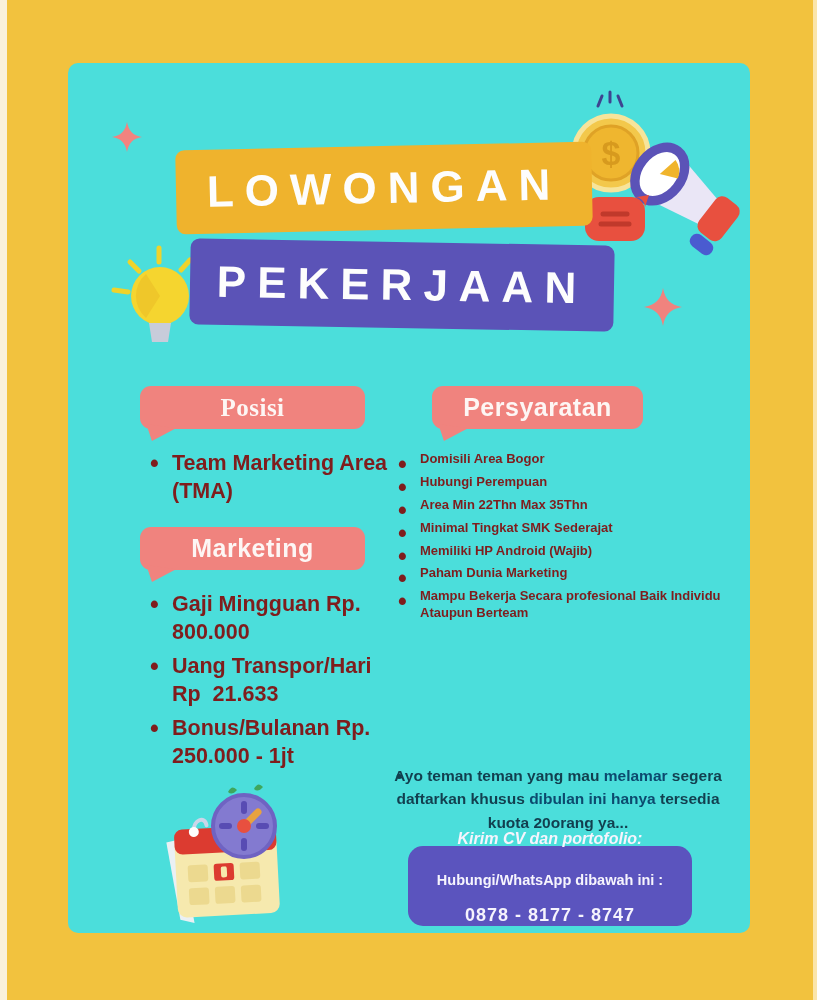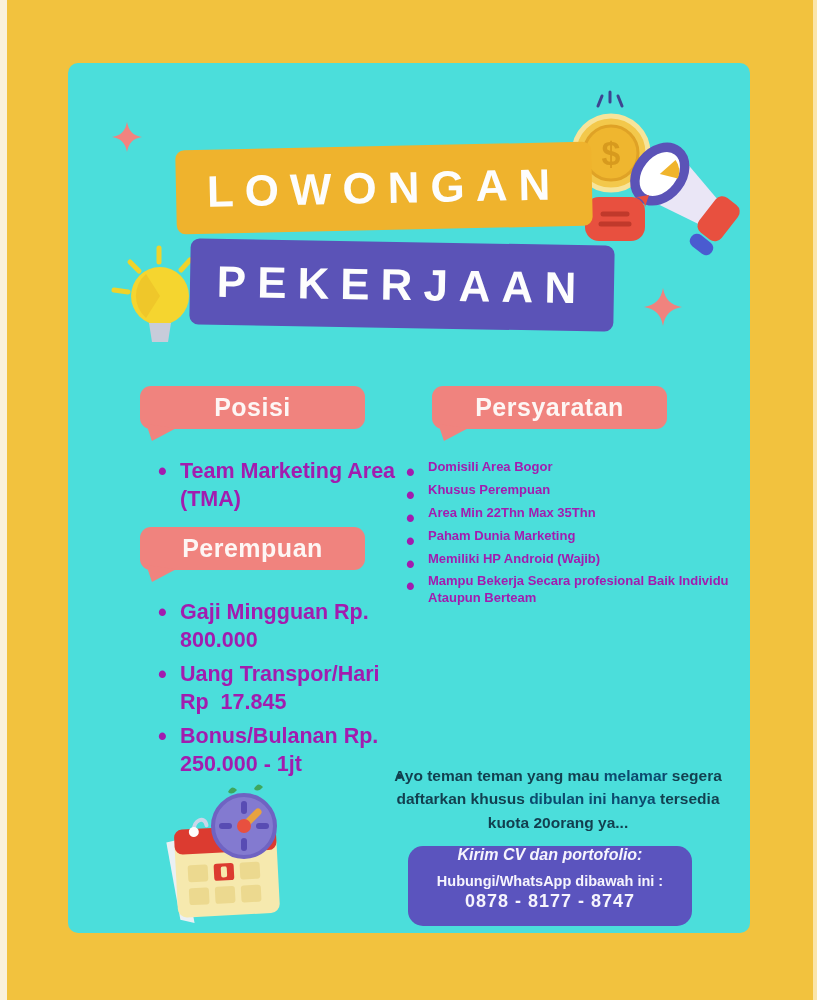--- a/index.html
+++ b/index.html
@@ -33,26 +33,26 @@
   .bubble{
     position:absolute;display:flex;align-items:center;justify-content:center;
     background:#F0837E;border-radius:11px;color:#FDF6F4;
     font-size:25px;font-weight:bold;letter-spacing:.5px;
   }
   .bubble::after{
     content:"";position:absolute;left:5px;bottom:-13px;
     width:0;height:0;border-top:16px solid #F0837E;border-left:8px solid transparent;
     border-right:22px solid transparent;transform:rotate(8deg);
   }
-  .bubble-posisi{left:140px;top:386px;width:225px;height:43px;}
+  .bubble-posisi{left:140px;top:386px;width:225px;height:43px;font-family:Liberation Serif, serif;}
   .bubble-keuntungan{left:140px;top:527px;width:225px;height:43px;}
-  .bubble-persyaratan{left:432px;top:386px;width:235px;height:43px;}
-  
-  ul.plist{list-style:none;margin:8px;padding:0;position:absolute;
-    color:#a21caf;font-weight:bold;}
+  .bubble-persyaratan{left:432px;top:386px;width:211px;height:43px;}
+  
+  ul.plist{list-style:none;margin:0;padding:0;position:absolute;
+    color:#7f1d1d;font-weight:bold;}
   ul.plist li{
     position:relative;padding-left:24px;margin-bottom:6px;
     line-height:1.3;white-space:pre-wrap;
   }
   ul.plist li::before{
     content:"\2022";position:absolute;left:2px;top:-3px;font-size:25px;
   }
   .list-posisi{left:148px;top:450px;width:250px;font-size:21.5px;}
   .list-keuntungan{left:148px;top:591px;width:250px;font-size:21.5px;}
   .list-persyaratan{left:396px;top:451px;width:345px;font-size:13px;}
@@ -64,21 +64,21 @@
     color:#123F4F;
   }
   .note::before{
     content:"\2022";position:absolute;left:6px;top:-1px;font-size:18px;color:#123F4F;
   }
   .note .hl{color:#0c4a6e;}
   
   .contact{
     position:absolute;left:408px;top:846px;width:284px;height:80px;
     background:#5B54BE;border-radius:15px;color:#F6F4FD;text-align:center;
-    display:flex;flex-direction:column;justify-content:flex-start;gap:1px;
+    display:flex;flex-direction:column;justify-content:flex-end;gap:16px;
   }
   .contact .l1{font-size:16px;font-style:italic;font-weight:bold;}
   .contact .l2{font-size:14.5px;font-weight:bold;margin-top:8px;}
   .contact .phone{font-size:18px;font-weight:bold;letter-spacing:1px;margin-top:1px;}
   
   .deco{position:absolute;}
   .sparkle1{left:112px;top:122px;width:30px;height:30px;}
   .sparkle2{left:644px;top:288px;width:38px;height:38px;}
   .coin{left:570px;top:112px;width:82px;height:82px;}
   .ticks{left:590px;top:86px;width:42px;height:26px;}
@@ -187,37 +187,38 @@
   </div>
 
   <div class="bubble bubble-posisi">
     <span>Posisi</span>
   </div>
   <ul class="plist list-posisi">
     <li>Team Marketing Area (TMA)</li>
   </ul>
 
   <div class="bubble bubble-keuntungan">
-    <span>Perempuan</span>
+    <span>Marketing</span>
   </div>
   <ul class="plist list-keuntungan">
     <li>Gaji Mingguan Rp. 800.000</li>
-    <li>Uang Transpor/Hari Rp  17.845</li>
+    <li>Uang Transpor/Hari Rp  21.633</li>
     <li>Bonus/Bulanan Rp. 250.000 - 1jt</li>
   </ul>
 
   <div class="bubble bubble-persyaratan">
     <span>Persyaratan</span>
   </div>
   <ul class="plist list-persyaratan">
     <li>Domisili Area Bogor</li>
-    <li>Khusus Perempuan</li>
+    <li>Hubungi Perempuan</li>
     <li>Area Min 22Thn Max 35Thn</li>
+    <li>Minimal Tingkat SMK Sederajat</li>
+    <li>Memiliki HP Android (Wajib)</li>
     <li>Paham Dunia Marketing</li>
-    <li>Memiliki HP Android (Wajib)</li>
     <li>Mampu Bekerja Secara profesional Baik Individu Ataupun Berteam</li>
   </ul>
 
   <div class="note">
     <span>Ayo teman teman yang mau </span><span class="hl">melamar</span><span> segera daftarkan khusus </span><span class="hl">dibulan ini hanya</span><span> tersedia kuota 20orang ya...</span>
   </div>
 
   <div class="contact">
     <div class="l1">Kirim CV dan portofolio:</div>
     <div class="l2">Hubungi/WhatsApp  dibawah ini :</div>

